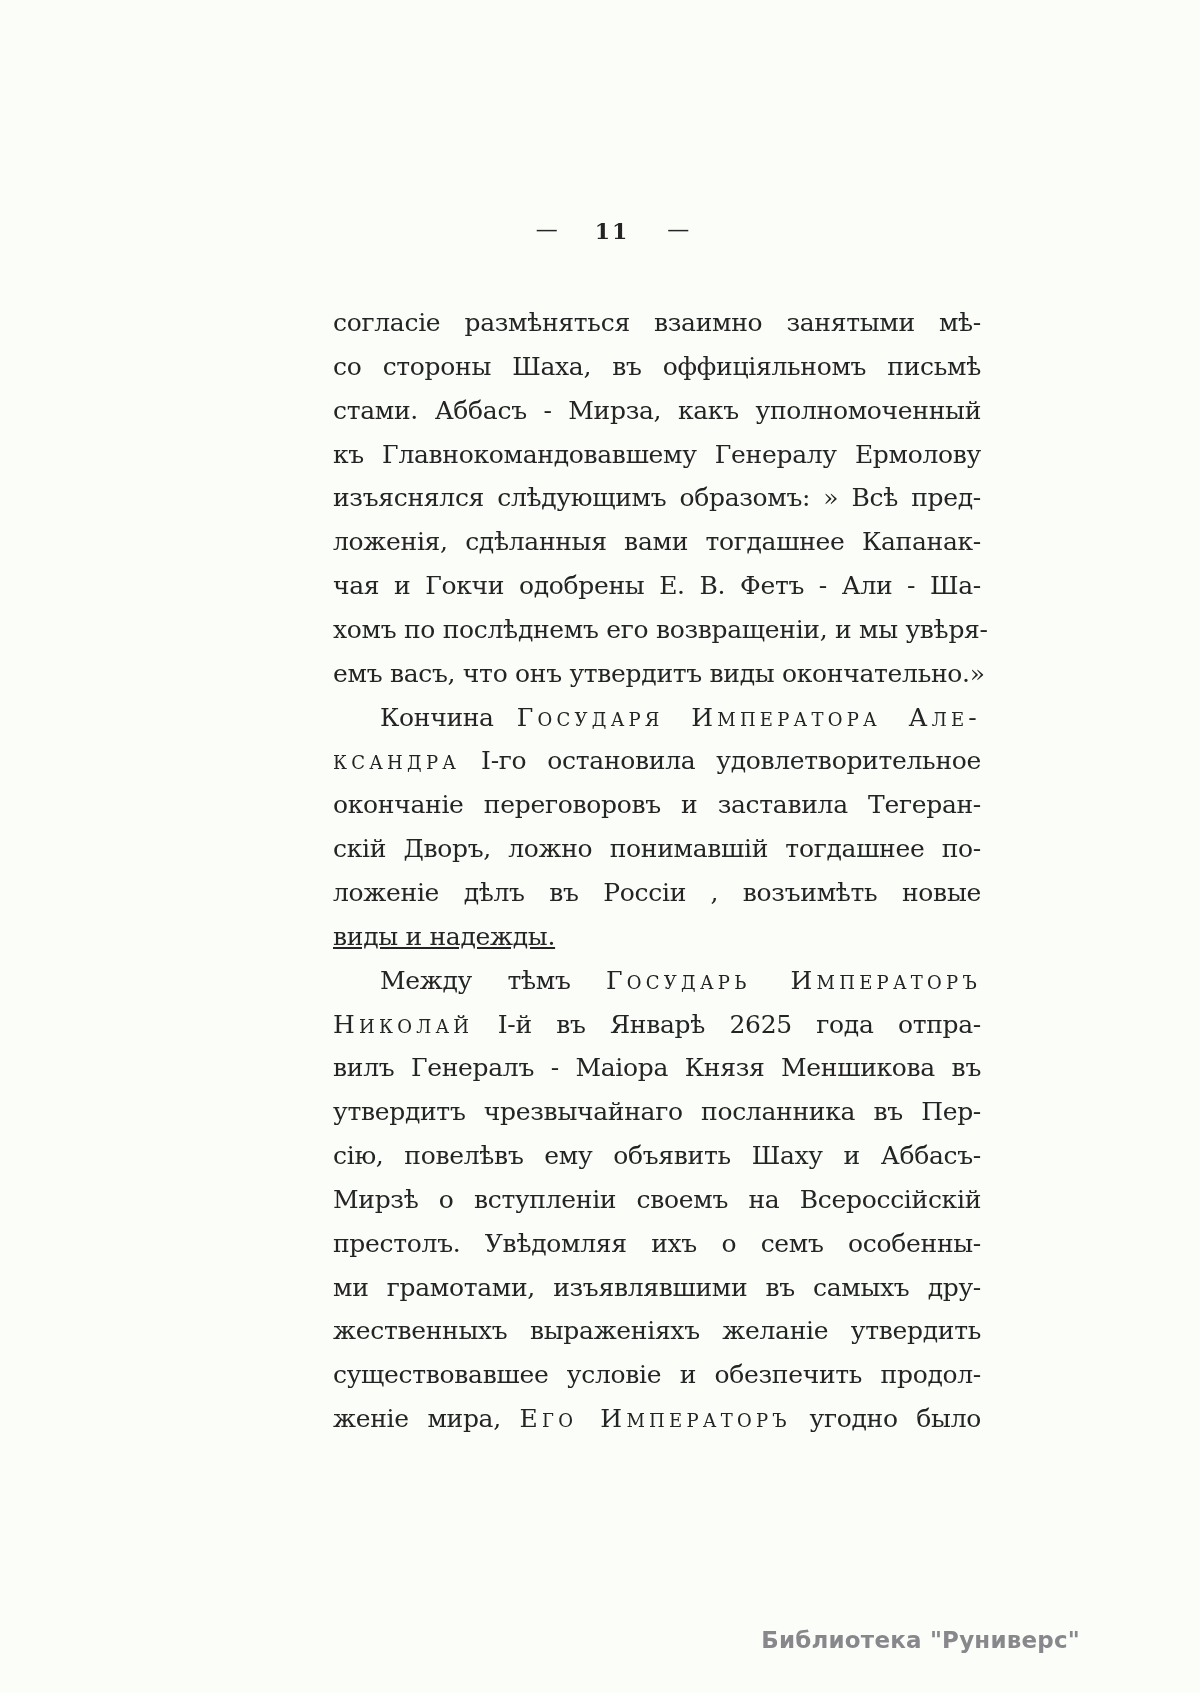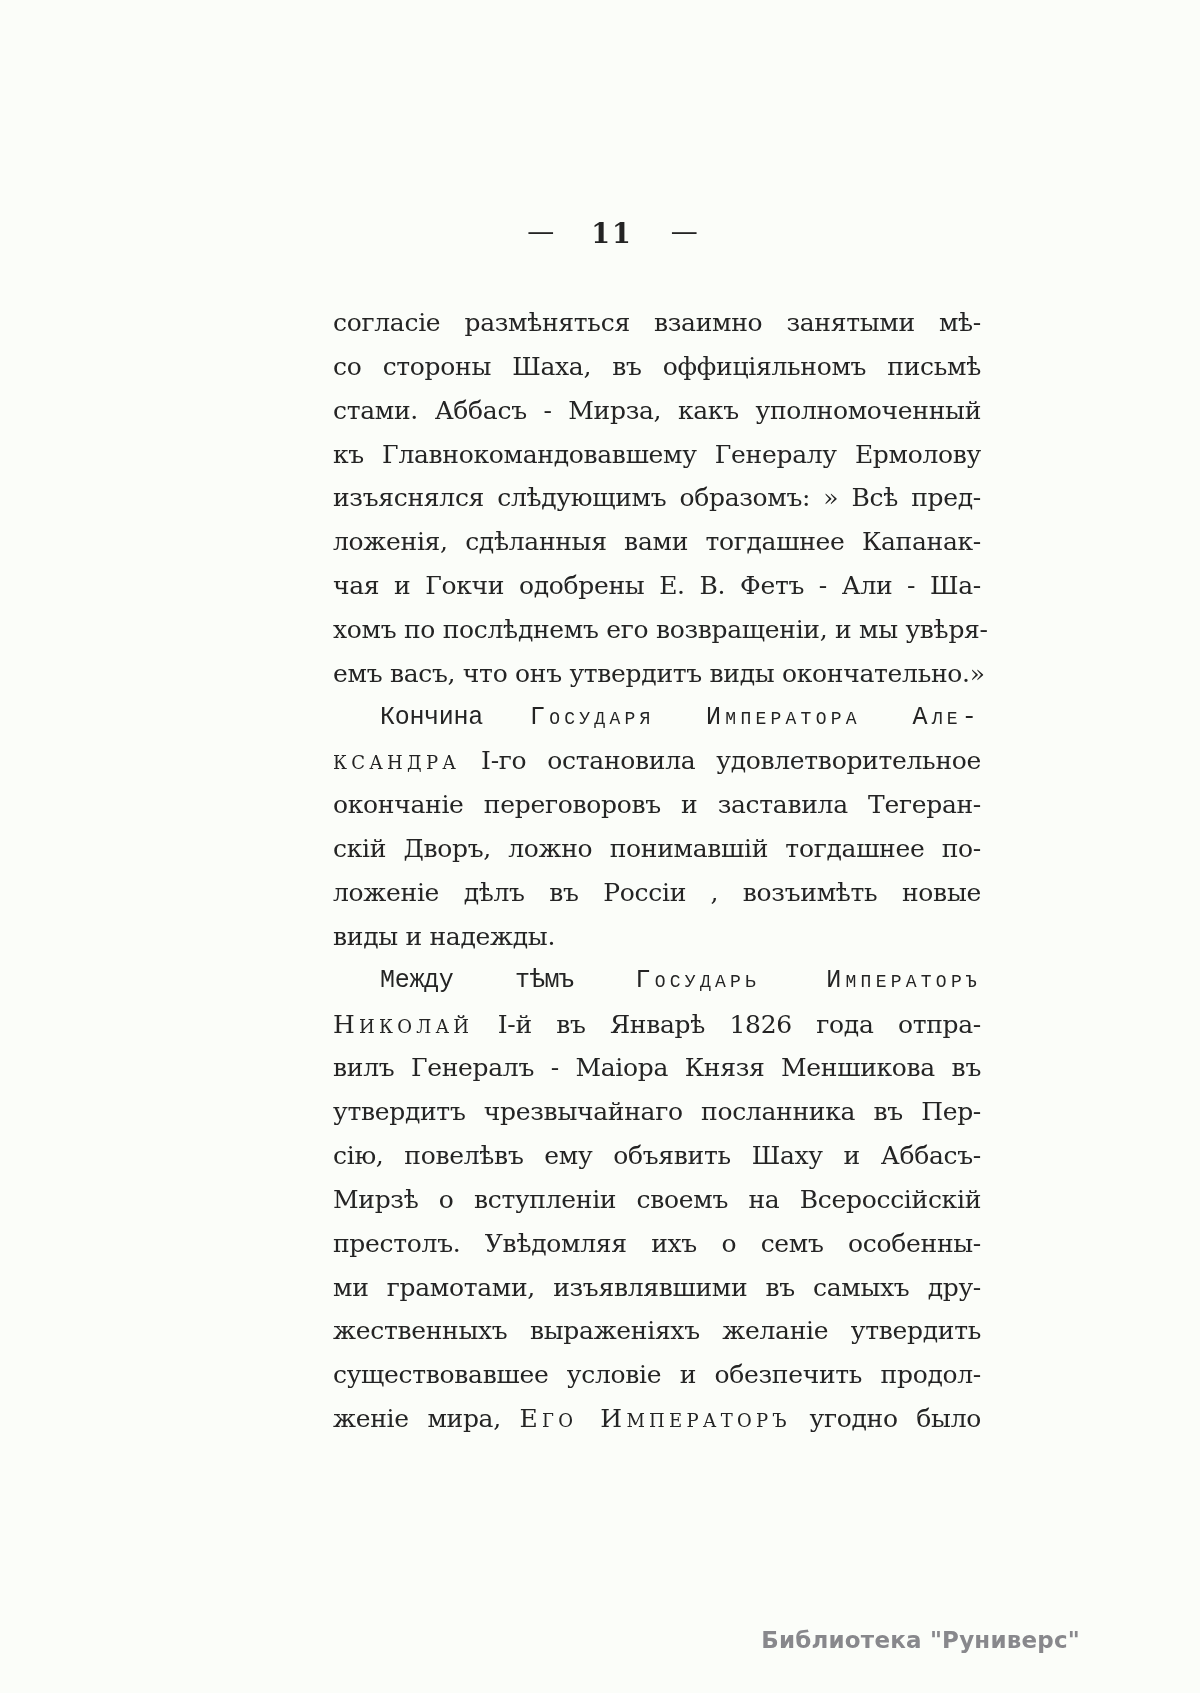--- a/index.html
+++ b/index.html
@@ -15,21 +15,21 @@
     font-family: "DejaVu Serif", serif;
     color: #242424;
   }
   
   .page-header {
     position: absolute;
     top: 218px;
     left: 288px;
     width: 648px;
     text-align: center;
-    font-size: 27px;
+    font-size: 22px;
     white-space: nowrap;
   }
   .page-header .dash {
     display: inline-block;
     margin: 0 38px;
     font-weight: 400;
     letter-spacing: -1px;
     transform: translateY(-2px);
   }
   .page-header .num {
@@ -50,24 +50,24 @@
     line-height: 43.85px;
     font-size: 25px;
     letter-spacing: -0.3px;
     white-space: nowrap;
     text-align: justify;
     text-align-last: justify;
   }
   .line.no-just {
     text-align: right;
     text-align-last: left;
+    text-decoration: underline;
   }
   .line.indent {
     text-indent: 47px;
-    font-family: Liberation Mono, monospace;
   }
   .sc {
     font-variant: small-caps;
     font-variant-caps: small-caps;
     letter-spacing: 0.17em;
   }
   
   .watermark {
     position: absolute;
     top: 1627px;
@@ -96,21 +96,21 @@
     <div class="line"><span>чая и Гокчи одобрены Е. В. Фетъ - Али - Ша-</span></div>
     <div class="line"><span>хомъ по послѣднемъ его возвращеніи, и мы увѣря-</span></div>
     <div class="line"><span>емъ васъ, что онъ утвердитъ виды окончательно.»</span></div>
     <div class="line indent"><span>Кончина </span><span class="sc">Государя Императора Але-</span></div>
     <div class="line"><span class="sc">ксандра</span><span> I-го остановила удовлетворительное</span></div>
     <div class="line"><span>окончаніе переговоровъ и заставила Тегеран-</span></div>
     <div class="line"><span>скій Дворъ, ложно понимавшій тогдашнее по-</span></div>
     <div class="line"><span>ложеніе дѣлъ въ Россіи , возъимѣть новые</span></div>
     <div class="line no-just"><span>виды и надежды.</span></div>
     <div class="line indent"><span>Между тѣмъ </span><span class="sc">Государь Императоръ</span></div>
-    <div class="line"><span class="sc">Николай</span><span> I-й въ Январѣ 1826 года отпра-</span></div>
+    <div class="line"><span class="sc">Николай</span><span> I-й въ Январѣ 2625 года отпра-</span></div>
     <div class="line"><span>вилъ Генералъ - Маіора Князя Меншикова въ</span></div>
     <div class="line"><span>утвердитъ чрезвычайнаго посланника въ Пер-</span></div>
     <div class="line"><span>сію, повелѣвъ ему объявить Шаху и Аббасъ-</span></div>
     <div class="line"><span>Мирзѣ о вступленіи своемъ на Всероссійскій</span></div>
     <div class="line"><span>престолъ. Увѣдомляя ихъ о семъ особенны-</span></div>
     <div class="line"><span>ми грамотами, изъявлявшими въ самыхъ дру-</span></div>
     <div class="line"><span>жественныхъ выраженіяхъ желаніе утвердить</span></div>
     <div class="line"><span>существовавшее условіе и обезпечить продол-</span></div>
     <div class="line"><span>женіе мира, </span><span class="sc">Его Императоръ</span><span> угодно было</span></div>
   </div>

